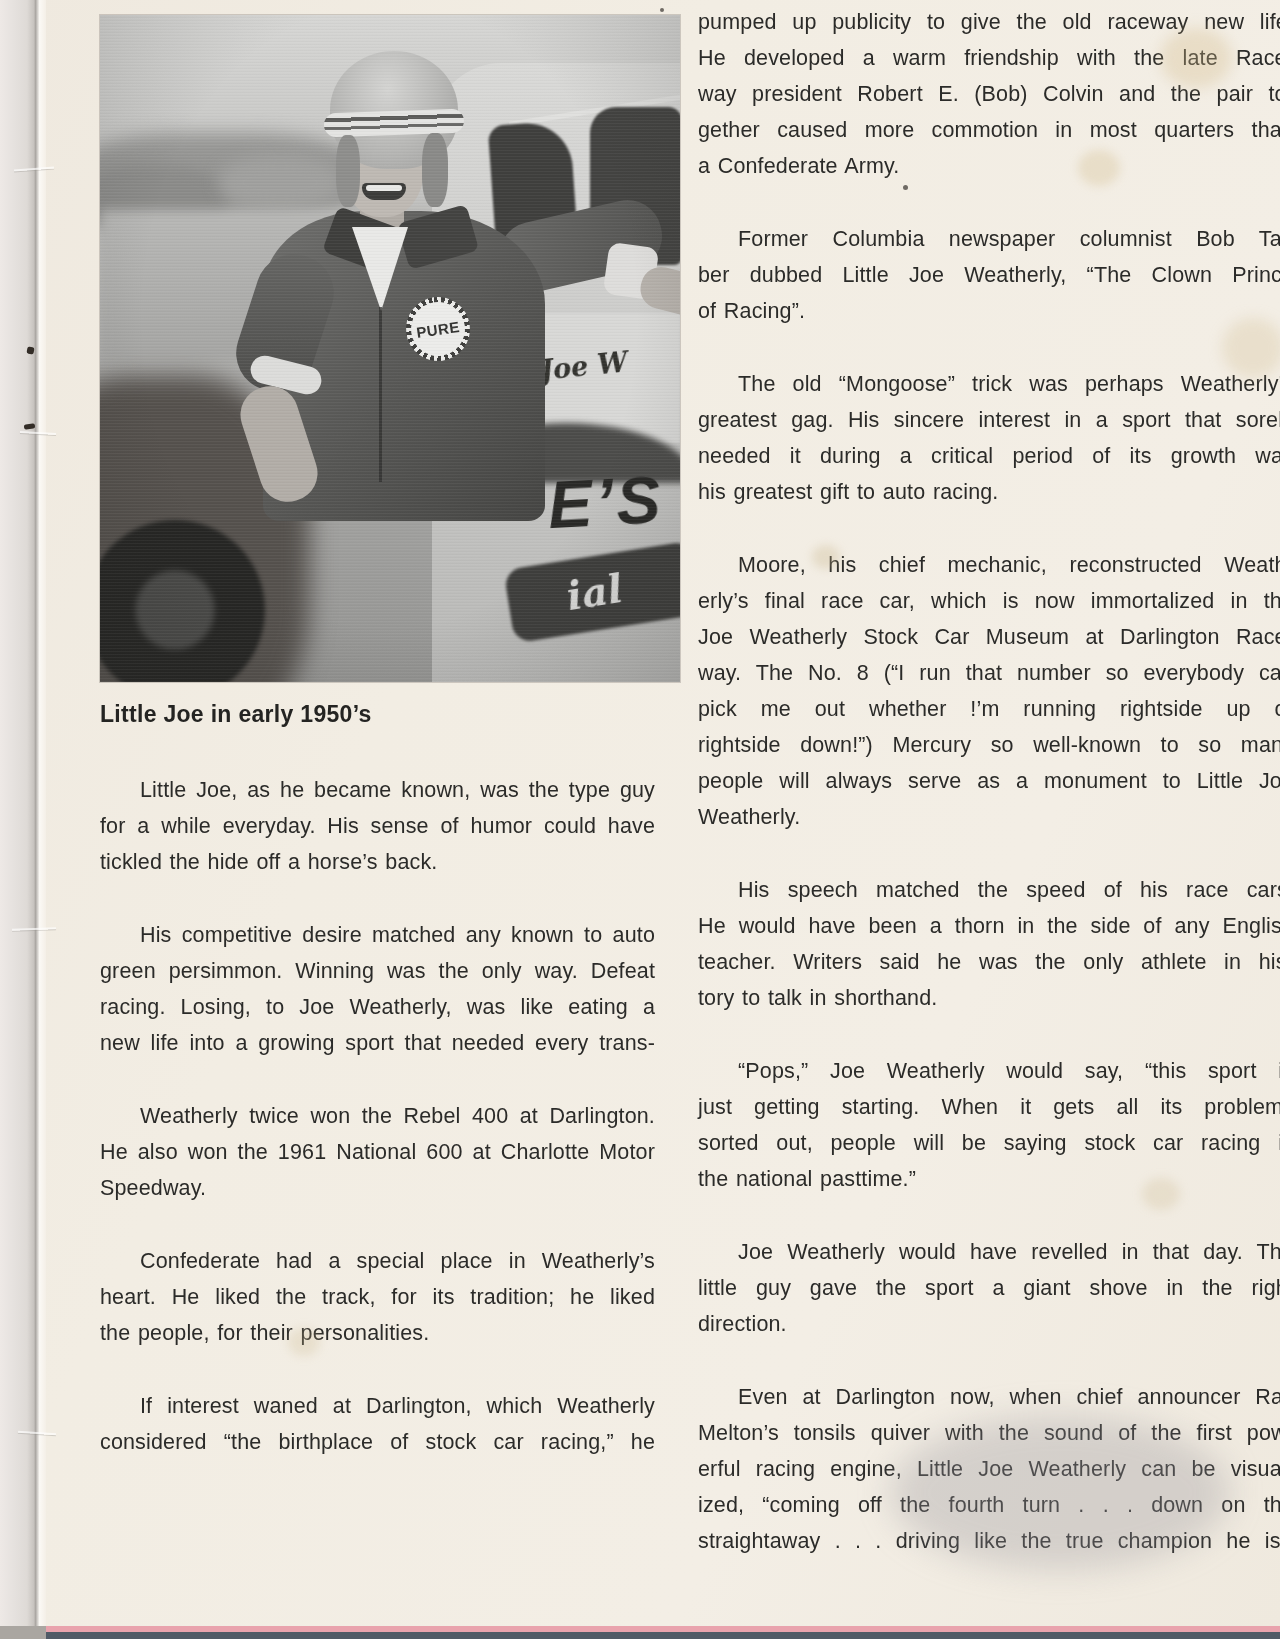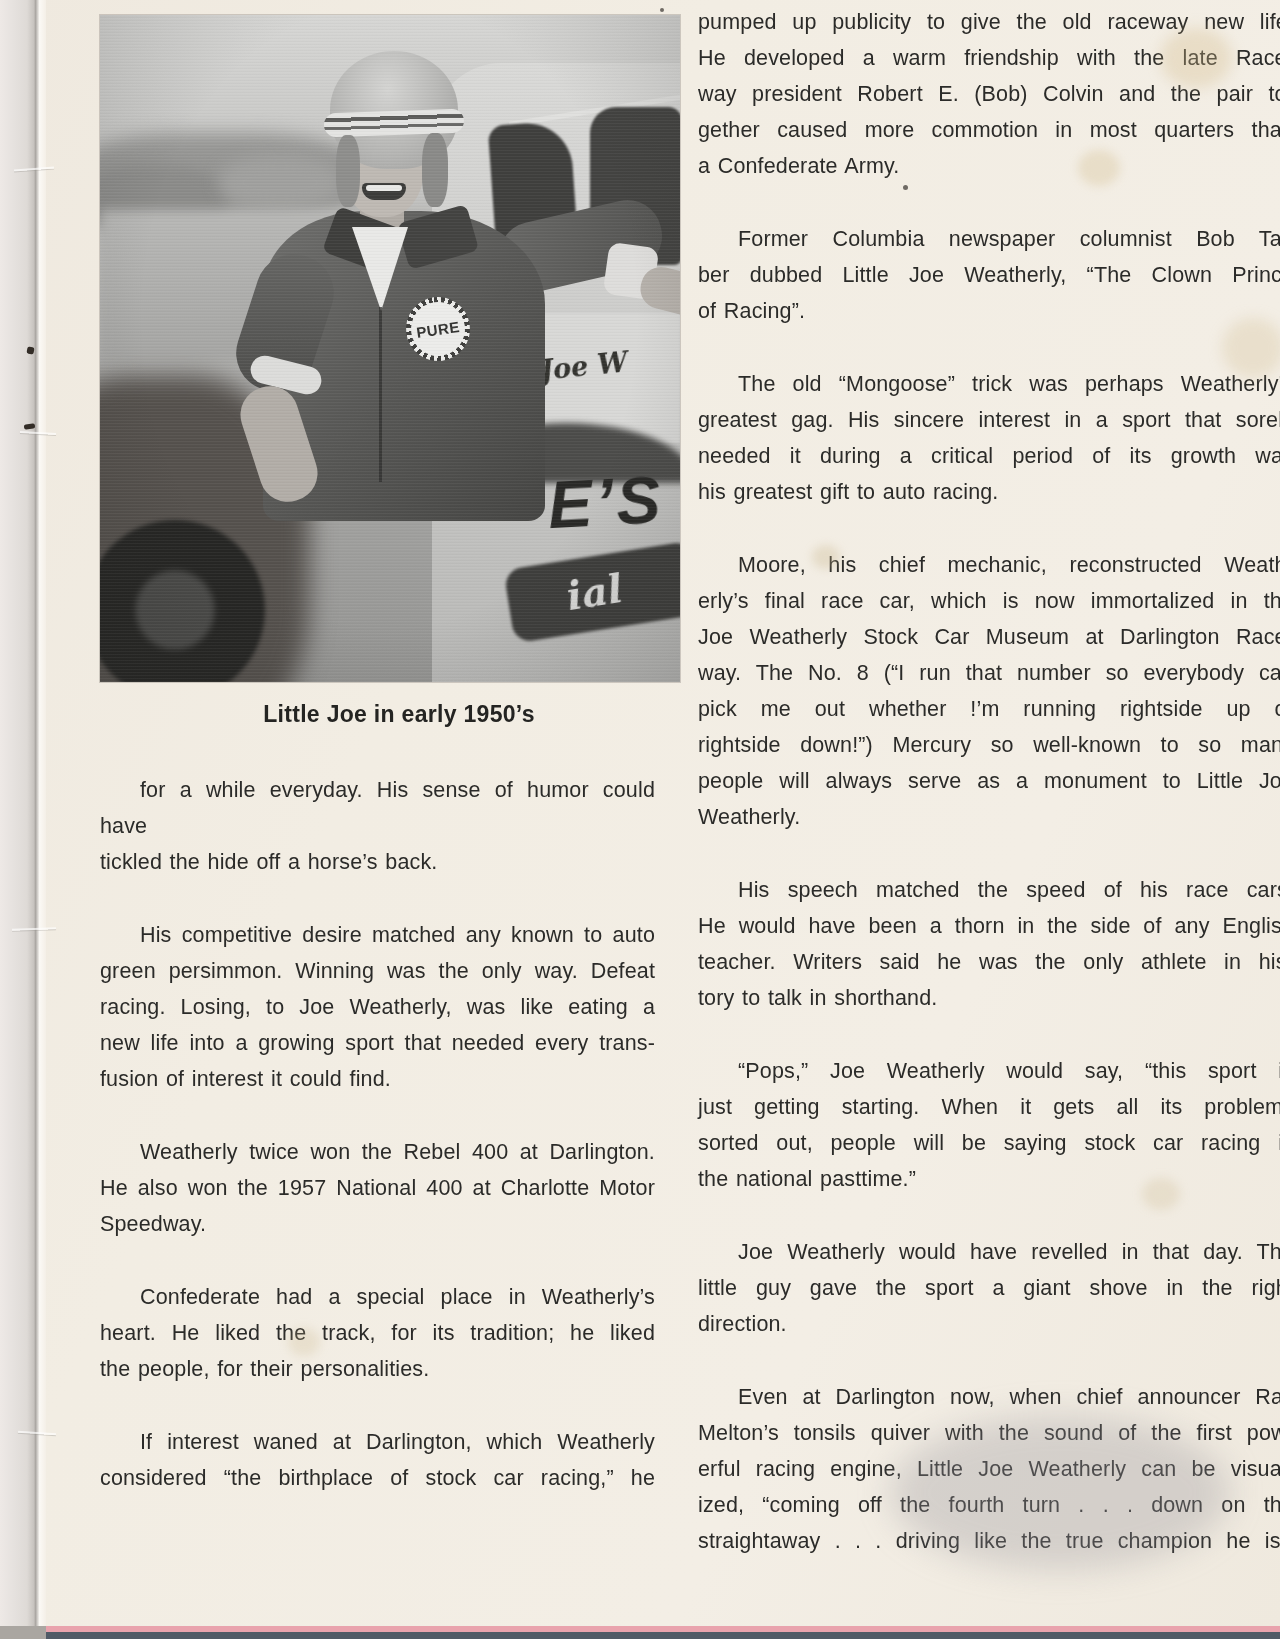--- a/index.html
+++ b/index.html
@@ -82,21 +82,21 @@
       background:repeating-conic-gradient(#3e3e3c 0 7deg,#ececea 7deg 14deg);transform:rotate(-8deg);}
   .pure-inner{left:5px;top:5px;width:54px;height:54px;border-radius:50%;background:#ececea;
       display:flex;align-items:center;justify-content:center;}
   .pure-text{position:static;font-weight:bold;font-size:15px;color:#333331;letter-spacing:.5px;}
   .photo-vignette{left:0;top:0;width:100%;height:100%;
       background:radial-gradient(ellipse at 50% 45%,rgba(0,0,0,0) 60%,rgba(40,40,38,.18) 100%);}
   .photo-grain{left:0;top:0;width:100%;height:100%;opacity:.18;
       background:repeating-linear-gradient(0deg,rgba(255,255,255,.25) 0 1px,rgba(0,0,0,.12) 1px 2px,rgba(255,255,255,0) 2px 3px);}
 
   
-  .caption{position:absolute;left:109px;top:701px;width:580px;text-align:center;
+  .caption{position:absolute;left:100px;top:701px;width:580px;text-align:left;
       font-weight:bold;font-size:23px;color:#242422;letter-spacing:.3px;}
   .col{position:absolute;font-size:21.5px;line-height:36px;color:#2b2b29;
       letter-spacing:.15px;word-spacing:1.5px;}
   .col .para{margin-bottom:37px;}
   .col .line{text-align:justify;text-align-last:justify;text-justify:inter-word;}
   .col .line.last{text-align-last:left;}
   .col .para.indent .line:first-child{text-indent:40px;}
   .col-left{left:100px;top:772px;width:555px;}
   .col-right{left:698px;top:4px;width:596px;}
 
@@ -171,33 +171,33 @@
     </div>
 
     <div class="photo-vignette"></div>
     <div class="photo-grain"></div>
   </figure>
 
   <div class="caption">Little Joe in early 1950’s</div>
 
   <div class="col col-left">
       <div class="para indent">
+        <div class="line">Little Joe, as he became known, was the type guy</div>
         <div class="line">for a while everyday.  His sense of humor could have</div>
         <div class="line last">tickled the hide off a horse’s back.</div>
       </div>
       <div class="para indent">
         <div class="line">His competitive desire matched any known to auto</div>
         <div class="line">green persimmon.  Winning was the only way.  Defeat</div>
         <div class="line">racing.  Losing, to Joe Weatherly, was like eating a</div>
         <div class="line">new life into a growing sport that needed every trans-</div>
-        <div class="line last">fusion of interest it could find.</div>
       </div>
       <div class="para indent">
         <div class="line">Weatherly twice won the Rebel 400 at Darlington.</div>
-        <div class="line">He also won the 1957 National 400 at Charlotte Motor</div>
+        <div class="line">He also won the 1961 National 600 at Charlotte Motor</div>
         <div class="line last">Speedway.</div>
       </div>
       <div class="para indent">
         <div class="line">Confederate had a special place in Weatherly’s</div>
         <div class="line">heart.  He liked the track, for its tradition; he liked</div>
         <div class="line last">the people, for their personalities.</div>
       </div>
       <div class="para indent">
         <div class="line">If interest waned at Darlington, which Weatherly</div>
         <div class="line">considered “the birthplace of stock car racing,” he</div>

